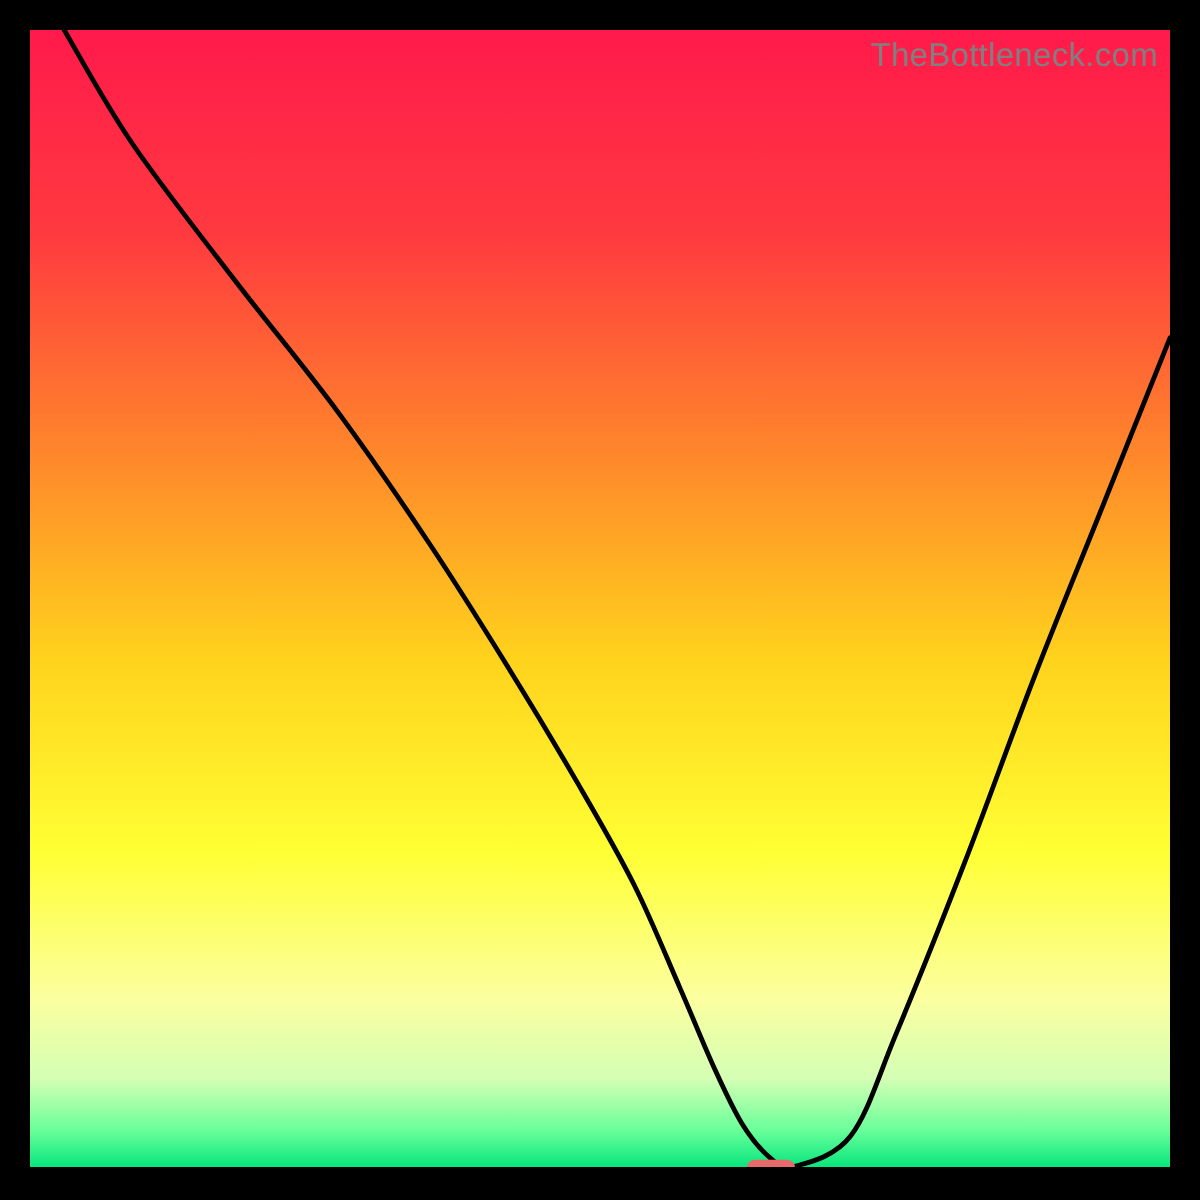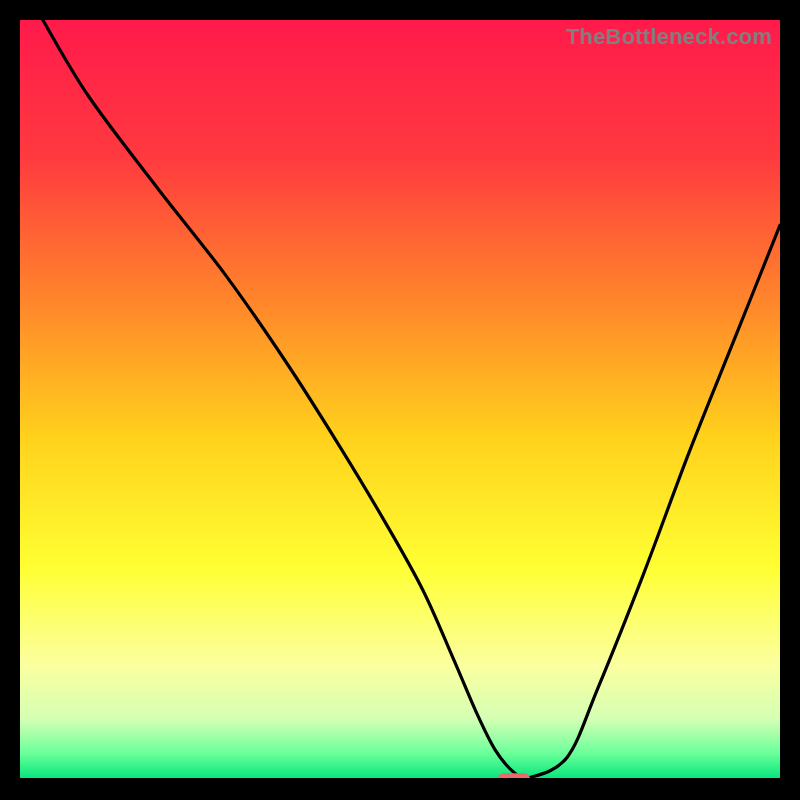--- a/index.html
+++ b/index.html
@@ -25,21 +25,21 @@
     top: 0;
     width: 760px;
     height: 760px;
   }
   .watermark {
     position: absolute;
     top: 4px;
     right: 8px;
     color: #808080;
     font-size: 22px;
-    font-weight: 700;
+    font-weight: 400;
     letter-spacing: 0.2px;
     z-index: 5;
   }
   svg {
     display: block;
   }
 </style>
 </head>
 <body>
 

